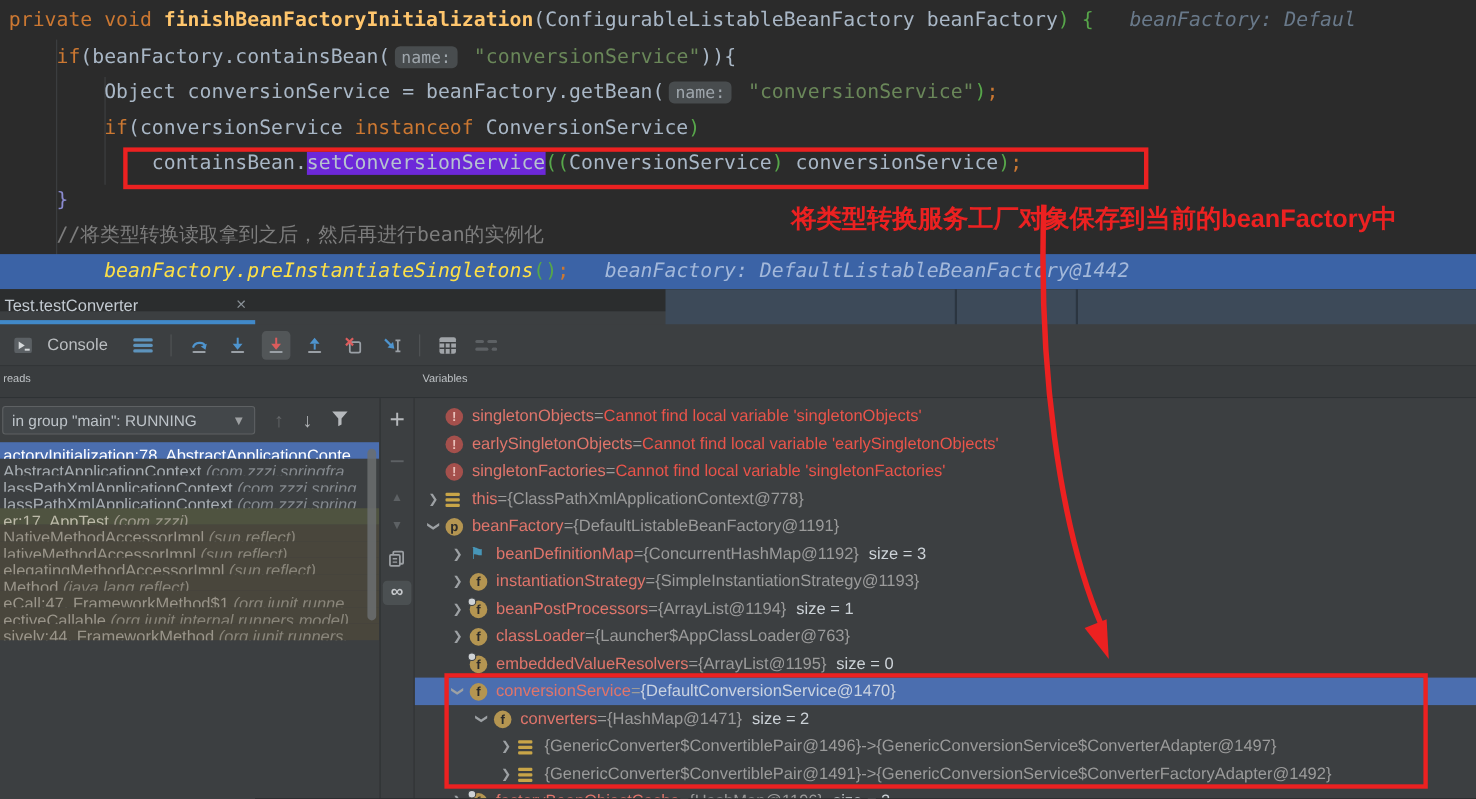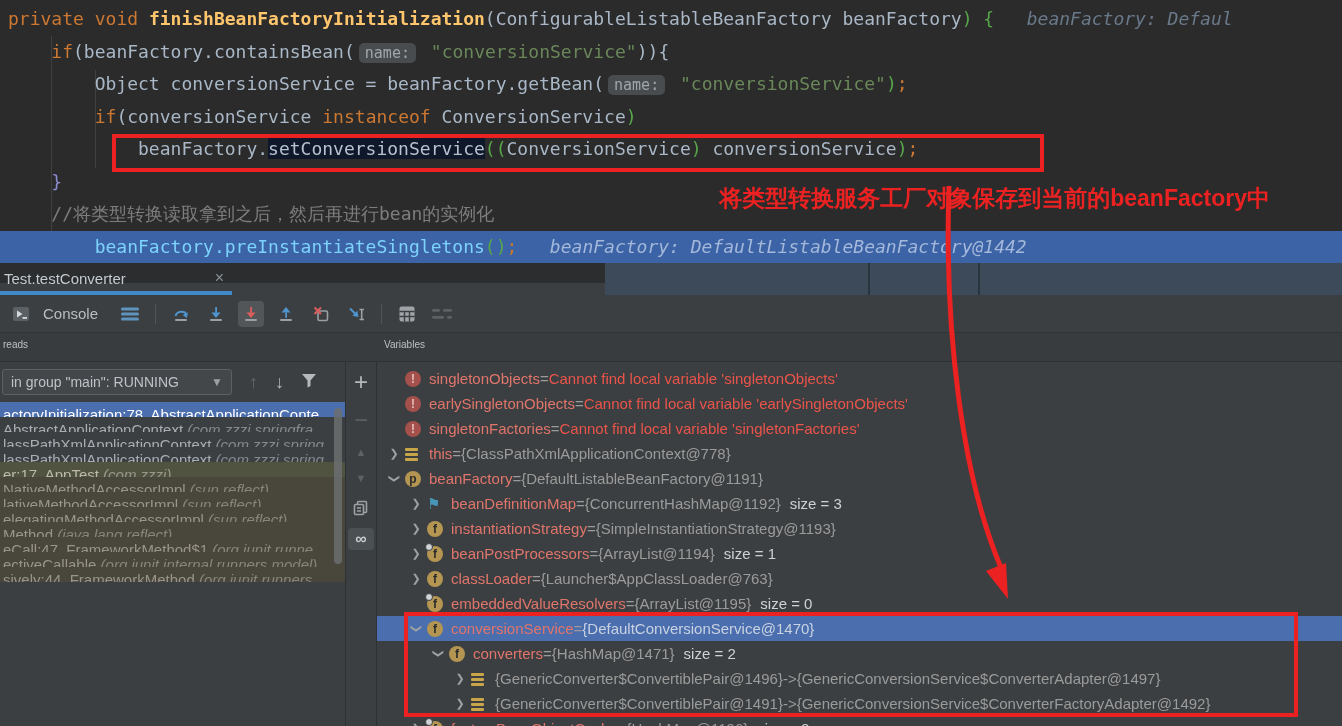--- a/index.html
+++ b/index.html
@@ -11,29 +11,29 @@
     font-family:"DejaVu Sans Mono",monospace;font-size:18px;overflow:hidden;}
   .guide{position:absolute;width:1px;background:#3e4042;}
   .g1{left:51px;top:36px;height:227px;}
   .g2{left:95px;top:70px;height:98px;}
   .code{position:absolute;top:3px;left:0;right:0;}
   .code-line{height:32.5px;line-height:32.5px;white-space:pre;}
   .code-line.exec{background:#3b63a6;}
   .s-kw{color:#cc7832;}
   .s-fn{color:#ffc66d;font-weight:bold;}
   .s-txt{color:#a9b7c6;}
-  .exec .s-txt{color:#7dd3fc;}
+  .exec .s-txt{color:#fde047;font-style:italic;}
   .s-str{color:#6a8759;}
   .s-grn{color:#57a64a;}
   .s-cm{color:#7d7d7d;}
   .s-brace{color:#8b8bd0;}
   .s-pill{background:#484c4e;color:#9fa6ac;border-radius:5px;padding:1px 6px;margin:0 4px;font-size:15px;text-align:center;}
   .s-ih{color:#69798a;font-style:italic;}
   .s-ihb{color:#a3b8da;font-style:italic;}
-  .s-hl{background:#0f172a;color:#b6c3cf;}
+  .s-hl{background:#6d28d9;color:#b6c3cf;}
 
   .redbox1{position:absolute;left:112px;top:134px;width:932px;height:38px;border:4px solid #ec2121;z-index:8;box-sizing:border-box;}
   .annotation{position:absolute;right:72px;top:183px;color:#ec2121;font-weight:bold;font-size:23px;z-index:8;
     font-family:"Liberation Sans",sans-serif;white-space:nowrap;}
 
   
   .tabbar{position:absolute;top:263px;left:0;width:100%;height:20px;background:#2b2d2e;}
   .tab{position:absolute;left:0;top:0;width:232px;height:32px;}
   .tab-label{position:absolute;left:4px;top:7px;color:#c3cad1;font-size:15px;}
   .tab-close{position:absolute;right:8px;top:6px;color:#8a9197;font-size:16px;}
@@ -121,21 +121,21 @@
 <div class="screen">
 
   <div class="editor">
     <div class="guide g1"></div>
     <div class="guide g2"></div>
     <div class="code">
         <div class="code-line" style="padding-left: calc(0ch + 8px);"><span class="s-kw">private </span><span class="s-kw">void </span><span class="s-fn">finishBeanFactoryInitialization</span><span class="s-txt">(ConfigurableListableBeanFactory beanFactory</span><span class="s-grn">) { </span><span class="s-ih">  beanFactory: Defaul</span></div>
         <div class="code-line" style="padding-left: calc(4ch + 8px);"><span class="s-kw">if</span><span class="s-txt">(beanFactory.containsBean(</span><span class="s-pill">name:</span><span class="s-str"> "conversionService"</span><span class="s-txt">)){</span></div>
         <div class="code-line" style="padding-left: calc(8ch + 8px);"><span class="s-txt">Object conversionService = beanFactory.getBean(</span><span class="s-pill">name:</span><span class="s-str"> "conversionService"</span><span class="s-grn">)</span><span class="s-kw">;</span></div>
         <div class="code-line" style="padding-left: calc(8ch + 8px);"><span class="s-kw">if</span><span class="s-txt">(conversionService </span><span class="s-kw">instanceof</span><span class="s-txt"> ConversionService</span><span class="s-grn">)</span></div>
-        <div class="code-line" style="padding-left: calc(12ch + 8px);"><span class="s-txt">beanFactory.</span><span class="s-hl">setConversionService</span><span class="s-grn">((</span><span class="s-txt">ConversionService</span><span class="s-grn">) </span><span class="s-txt">conversionService</span><span class="s-grn">)</span><span class="s-kw">;</span></div>
+        <div class="code-line" style="padding-left: calc(12ch + 8px);"><span class="s-txt">containsBean.</span><span class="s-hl">setConversionService</span><span class="s-grn">((</span><span class="s-txt">ConversionService</span><span class="s-grn">) </span><span class="s-txt">conversionService</span><span class="s-grn">)</span><span class="s-kw">;</span></div>
         <div class="code-line" style="padding-left: calc(4ch + 8px);"><span class="s-brace">}</span></div>
         <div class="code-line" style="padding-left: calc(4ch + 8px);"><span class="s-cm">//将类型转换读取拿到之后，然后再进行bean的实例化</span></div>
         <div class="code-line exec" style="padding-left: calc(8ch + 8px);"><span class="s-txt">beanFactory.preInstantiateSingletons</span><span class="s-grn">()</span><span class="s-kw">;</span><span class="s-ihb">   beanFactory: DefaultListableBeanFactory@1442</span></div>
       </div>
   </div>
   <div class="redbox1"></div>
   <div class="annotation">将类型转换服务工厂对象保存到当前的beanFactory中</div>
 
   <div class="tabbar">
     <div class="tab">

